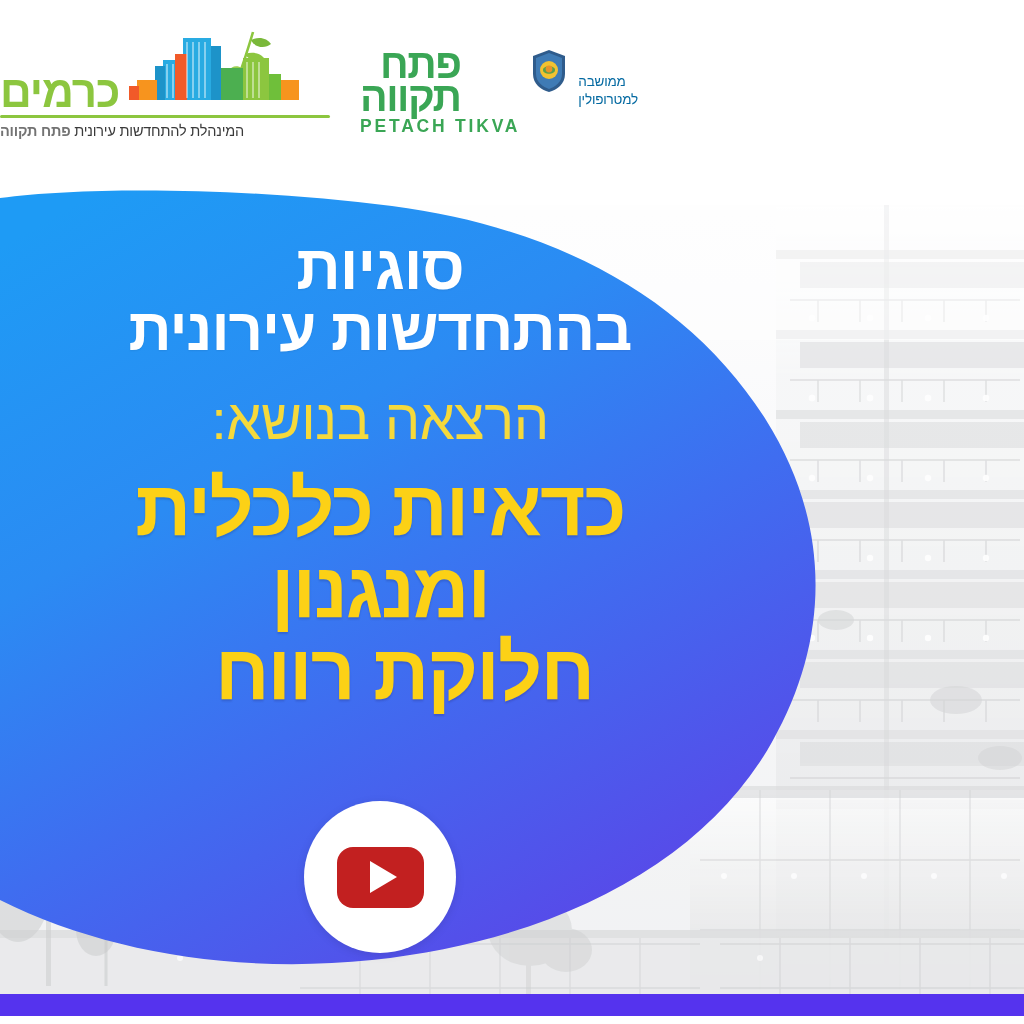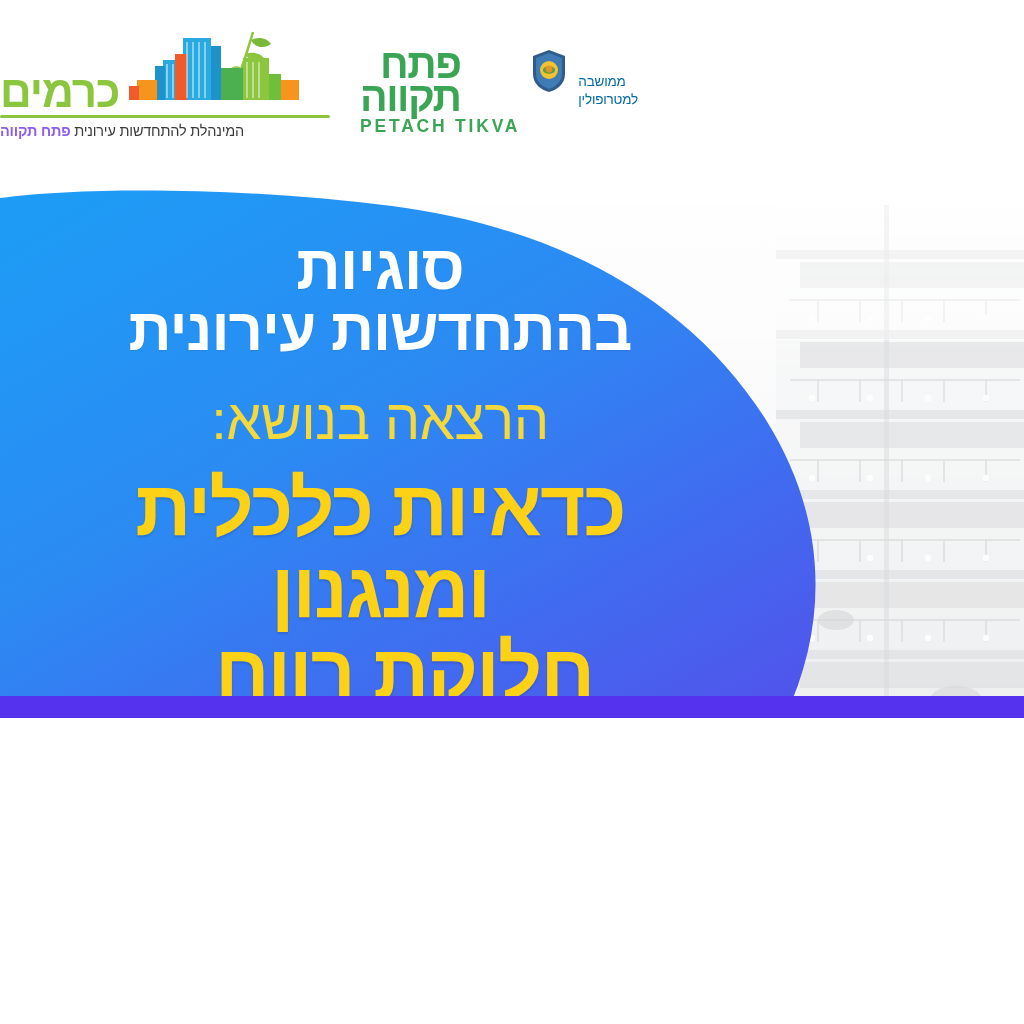--- a/index.html
+++ b/index.html
@@ -4,21 +4,21 @@
 <title>Petach Tikva Urban Renewal Lecture Poster</title>
 <style>
   html,body{margin:0;padding:0;}
   body{
     width:1024px;height:1024px;overflow:hidden;
     background:#ffffff;
     font-family:"Liberation Sans","DejaVu Sans",sans-serif;
     position:relative;
   }
   #poster{
-    position:absolute;inset:0;width:1024px;height:718px;overflow:hidden;
+    position:absolute;inset:0;width:1024px;height:1016px;overflow:hidden;
     background:#f4f5f7;
   }
 
   
   .photo-layer{position:absolute;inset:0;}
   .photo-svg{position:absolute;inset:0;width:1024px;height:1024px;}
 
   
   .header-band{
     position:absolute;left:0;top:0;width:1024px;height:205px;
@@ -45,21 +45,21 @@
   .karmim-word{
     font-size:44px;font-weight:bold;color:#8cc63f;line-height:0.85;
     letter-spacing:-1px;padding-bottom:2px;
   }
   .karmim-rule{
     width:330px;height:3px;background:#8cc63f;margin-top:3px;border-radius:2px;
   }
   .karmim-sub{
     font-size:14.5px;color:#3a3a3a;margin-top:5px;letter-spacing:-0.2px;white-space:nowrap;
   }
-  .karmim-sub b{font-weight:bold;color:#8b5cf6;}
+  .karmim-sub b{font-weight:bold;color:#737373;}
 
   
   .logo-pt{display:flex;flex-direction:row-reverse;align-items:center;gap:9px;padding-top:18px;}
   .pt-words{display:flex;flex-direction:column;align-items:flex-end;}
   .pt-heb{
     font-size:41px;font-weight:bold;color:#3aa655;line-height:0.88;letter-spacing:-1.5px;
   }
   .pt-heb .l2{margin-top:-3px;}
   .pt-lat{
     font-size:17.5px;font-weight:bold;color:#3aa655;letter-spacing:2.8px;margin-top:1px;

